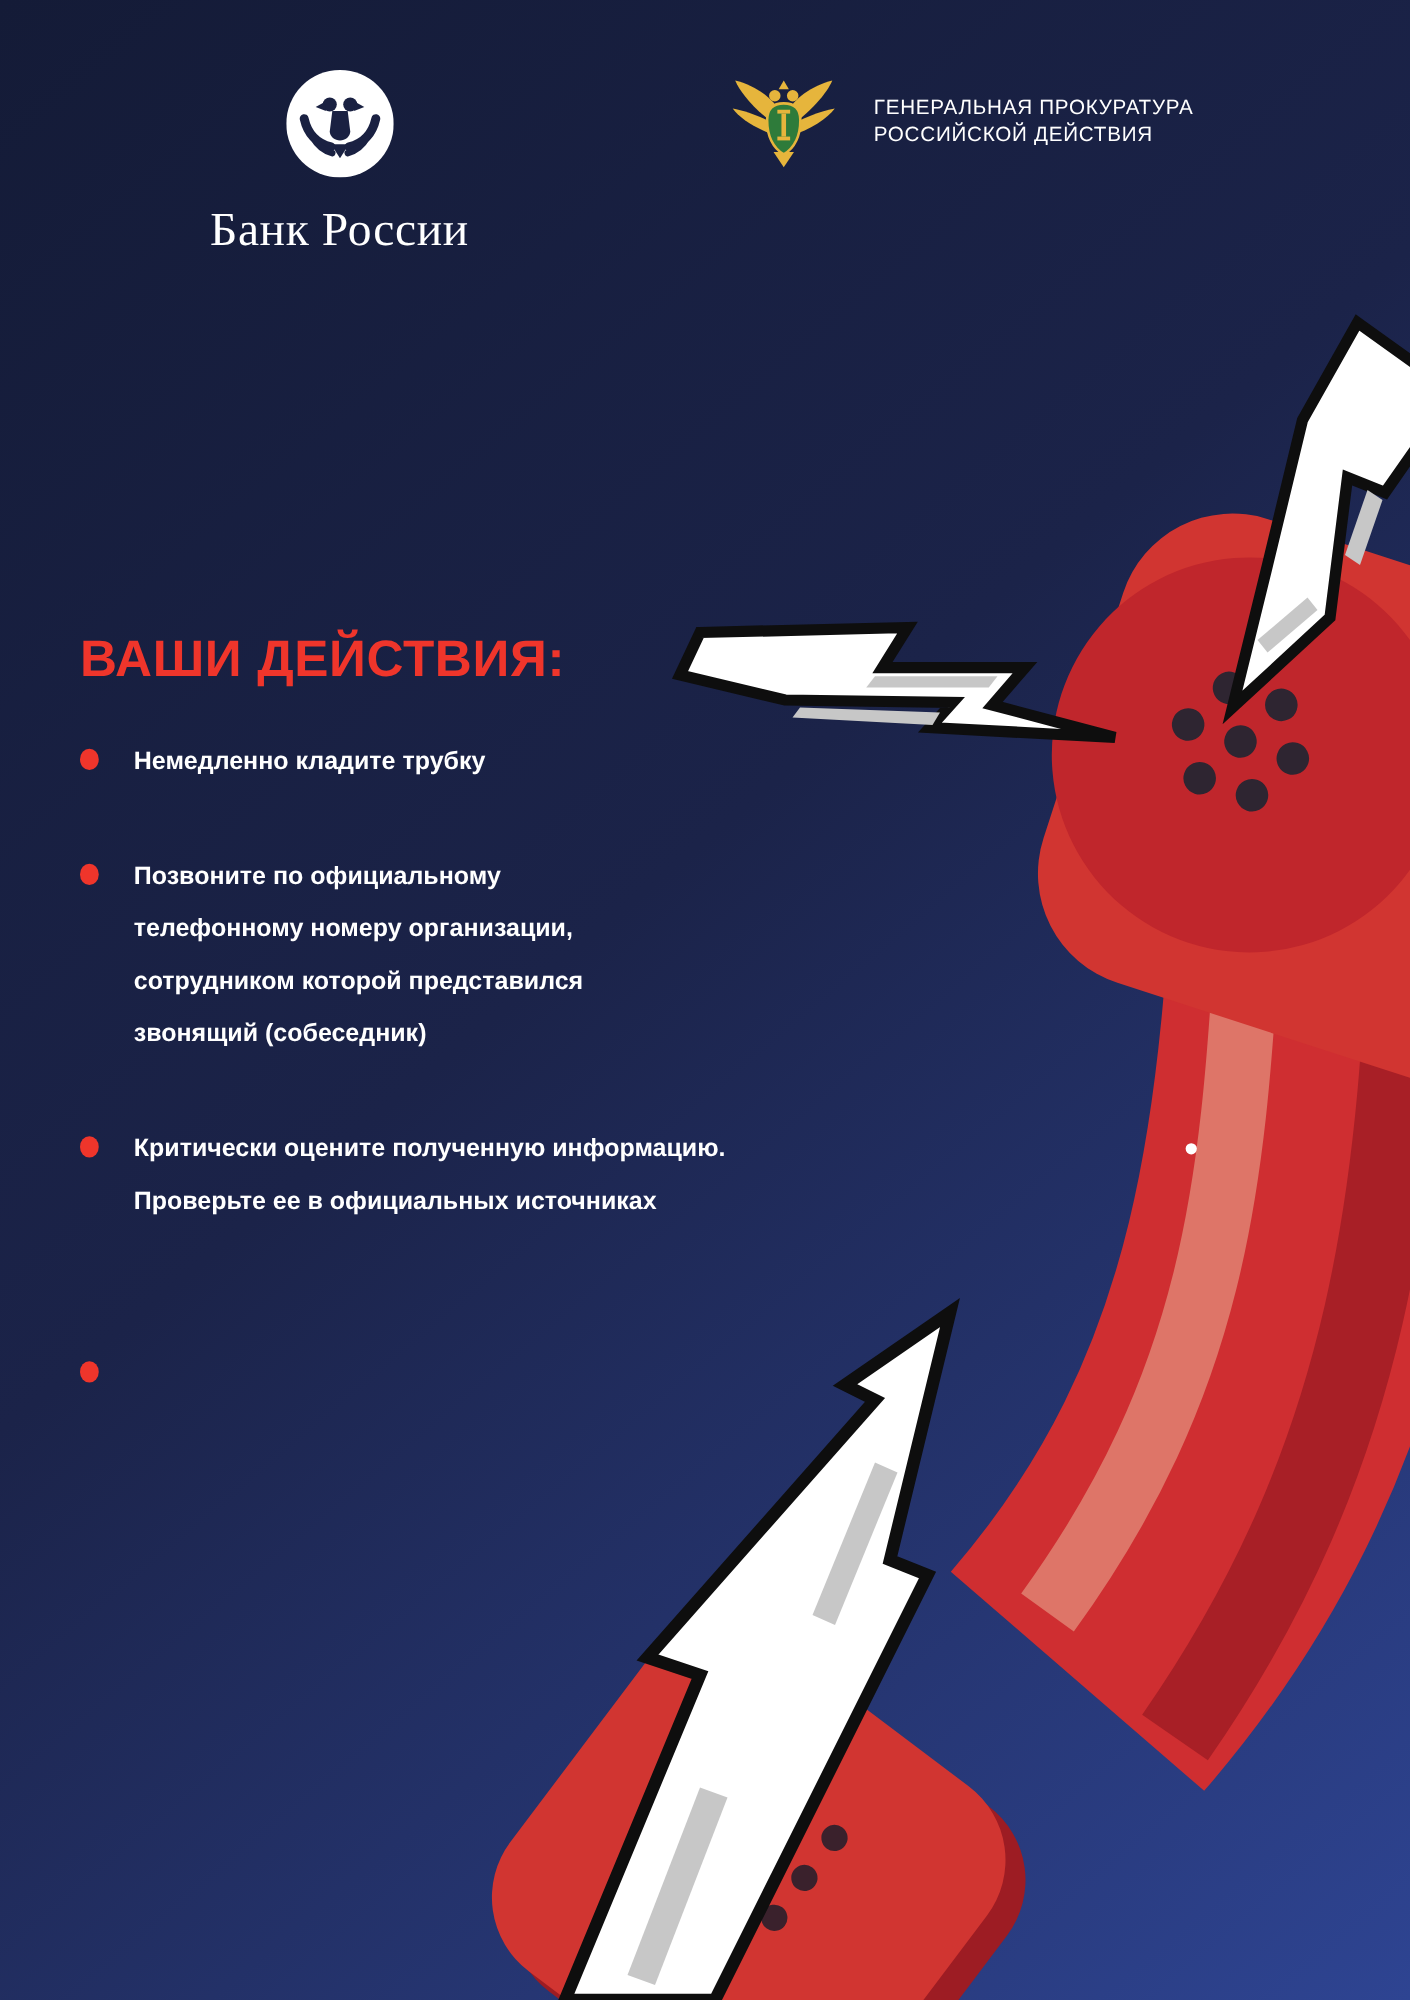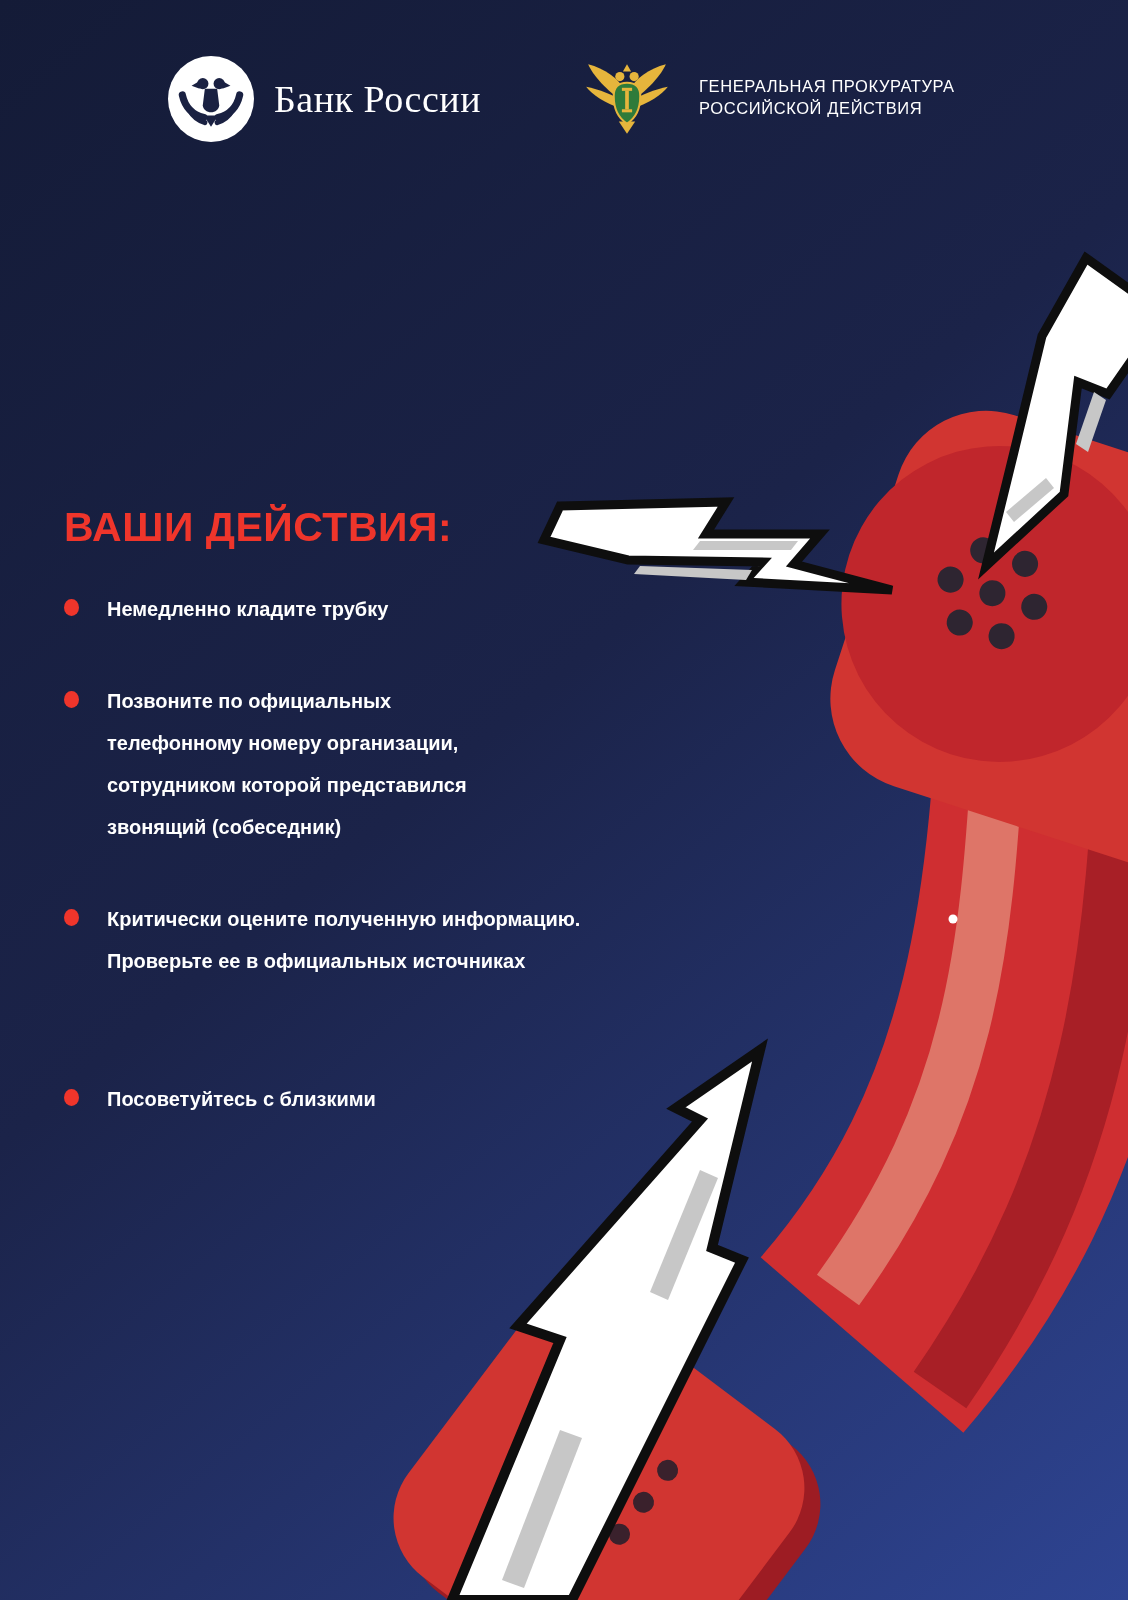--- a/index.html
+++ b/index.html
@@ -6,21 +6,21 @@
   .poster{
     position:relative;width:1128px;height:1600px;margin:0 auto;overflow:hidden;
     background:linear-gradient(140deg,#141b37 0%,#1b2349 45%,#2e4492 100%);
     font-family:"Liberation Sans","DejaVu Sans",sans-serif;
     -webkit-font-smoothing:antialiased;
   }
   .art{position:absolute;left:0;top:0;width:1128px;height:1600px;display:block;}
   .content{position:absolute;left:0;top:0;width:100%;height:100%;}
 
   
-  .bank{position:absolute;left:168px;top:56px;display:flex;align-items:center;gap:20px;}
+  .bank{position:absolute;left:168px;top:56px;display:flex;align-items:center;gap:20px;flex-direction:column;}
   .bank-badge{width:86px;height:86px;flex:0 0 auto;}
   .bank-name{font-family:"Liberation Serif","DejaVu Serif",serif;font-size:38px;color:#ffffff;letter-spacing:0.5px;white-space:nowrap;}
   .prok{position:absolute;left:580px;top:50px;display:flex;align-items:center;gap:25px;}
   .prok-badge{width:94px;height:94px;flex:0 0 auto;}
   .prok-text{color:#ffffff;font-size:16.5px;line-height:22px;font-weight:400;letter-spacing:0.6px;white-space:nowrap;}
 
   
   .headline{
     position:absolute;left:64px;top:198px;width:1010px;
     color:#ffffff;font-size:50px;line-height:62px;font-weight:700;letter-spacing:-0.5px;
@@ -166,30 +166,29 @@
     <div class="actions-title">ВАШИ ДЕЙСТВИЯ:</div>
 
     <ul class="actions-list">
 
     <li class="action-item">
         <span class="dot"></span>
         <span class="btxt">Немедленно кладите трубку</span>
       </li>
         <li class="action-item">
         <span class="dot"></span>
-        <span class="btxt">Позвоните по официальных
+        <span class="btxt">Позвоните по официальному
 телефонному номеру организации,
 сотрудником которой представился
 звонящий (собеседник)</span>
       </li>
         <li class="action-item">
         <span class="dot"></span>
         <span class="btxt">Критически оцените полученную информацию.
 Проверьте ее в официальных источниках</span>
       </li>
         <li class="action-item">
         <span class="dot"></span>
-        <span class="btxt">Посоветуйтесь с близкими</span>
       </li>
       </ul>
 
   </div>
 </div>
 
 </body></html>

